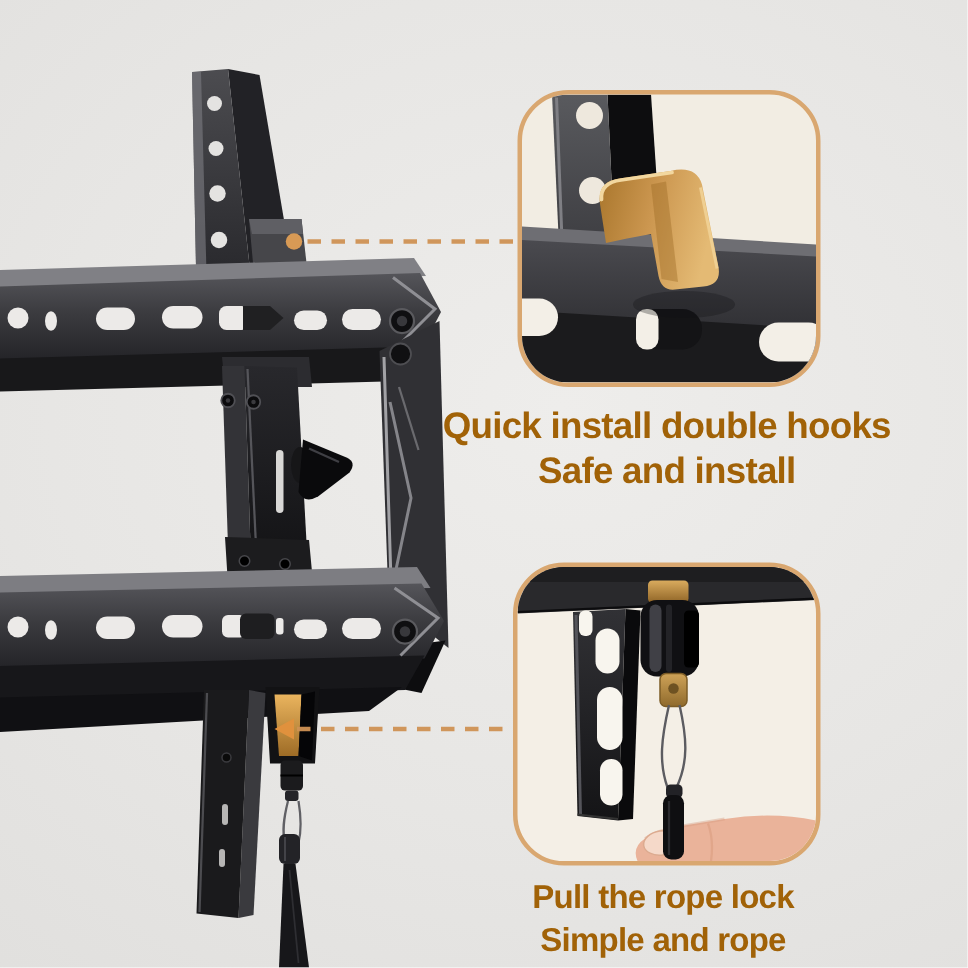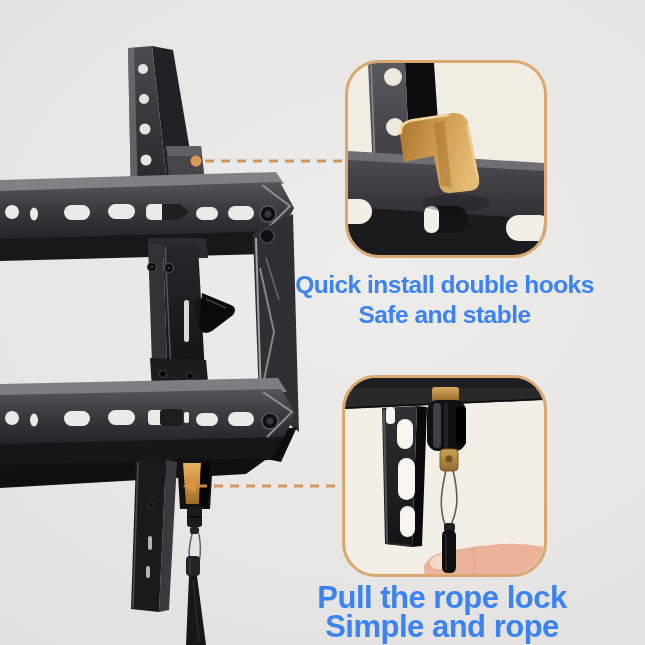--- a/index.html
+++ b/index.html
@@ -11,25 +11,25 @@
   .stage{position:absolute;inset:0;}
   .main-art{position:absolute;left:0;top:0;width:645px;height:645px;display:block;}
   .callout{
     position:absolute;box-sizing:border-box;overflow:hidden;
     border:3px solid #d9a770;border-radius:34px;
   }
   .callout svg{display:block;width:100%;height:100%;}
   .callout-top{left:345px;top:60px;width:202px;height:198px;background:#f2ede3;}
   .callout-bottom{left:342px;top:375px;width:205px;height:202px;background:#f4efe6;}
   .caption{
-    position:absolute;text-align:center;color:#3b82f6;font-weight:700;
+    position:absolute;text-align:center;color:#a16207;font-weight:700;
     letter-spacing:-0.5px;
   }
   .caption-top{left:262px;top:270px;width:365px;font-size:24.5px;line-height:30px;}
-  .caption-bottom{left:277px;top:583px;width:330px;font-size:31px;line-height:29px;}
+  .caption-bottom{left:277px;top:583px;width:330px;font-size:22px;line-height:29px;}
 </style>
 </head>
 <body>
 
 <div class="stage">
 
   <svg class="main-art" viewBox="0 0 645 645" aria-hidden="true">
     <defs>
       <linearGradient id="gRail" x1="0" y1="0" x2="0" y2="1">
         <stop offset="0" stop-color="#55555a"></stop>
@@ -199,21 +199,21 @@
         <path d="M56,99 L52,73 Q50,58 65,56 L99,51 Q116,47 120,60 L131,115 Q133,127 121,128 L102,130 Q93,131 91,121 L86,93 L70,96 Z" fill="url(#gGold2)"></path>
         <polygon points="86,60 96,58 104,125 93,123" fill="#9a6a24" opacity=".4"></polygon>
         <path d="M119,62 L130,116" stroke="#efcf92" stroke-width="2" fill="none"></path>
         <path d="M53,70 Q52,59 66,57 L100,52" stroke="#f2d79f" stroke-width="2.5" fill="none" stroke-linecap="round"></path>
       </g>
     </svg>
   </div>
 
   <div class="caption caption-top">
     <div>Quick install double hooks</div>
-    <div>Safe and stable</div>
+    <div>Safe and install</div>
   </div>
 
   <div class="callout callout-bottom">
     <svg viewBox="0 0 199 196" aria-hidden="true">
       <defs>
         <linearGradient id="gArm2" x1="0" y1="0" x2="0" y2="1">
           <stop offset="0" stop-color="#313135"></stop>
             <stop offset="1" stop-color="#141416"></stop>
         </linearGradient>
         <linearGradient id="gCap" x1="0" y1="0" x2="0" y2="1">

